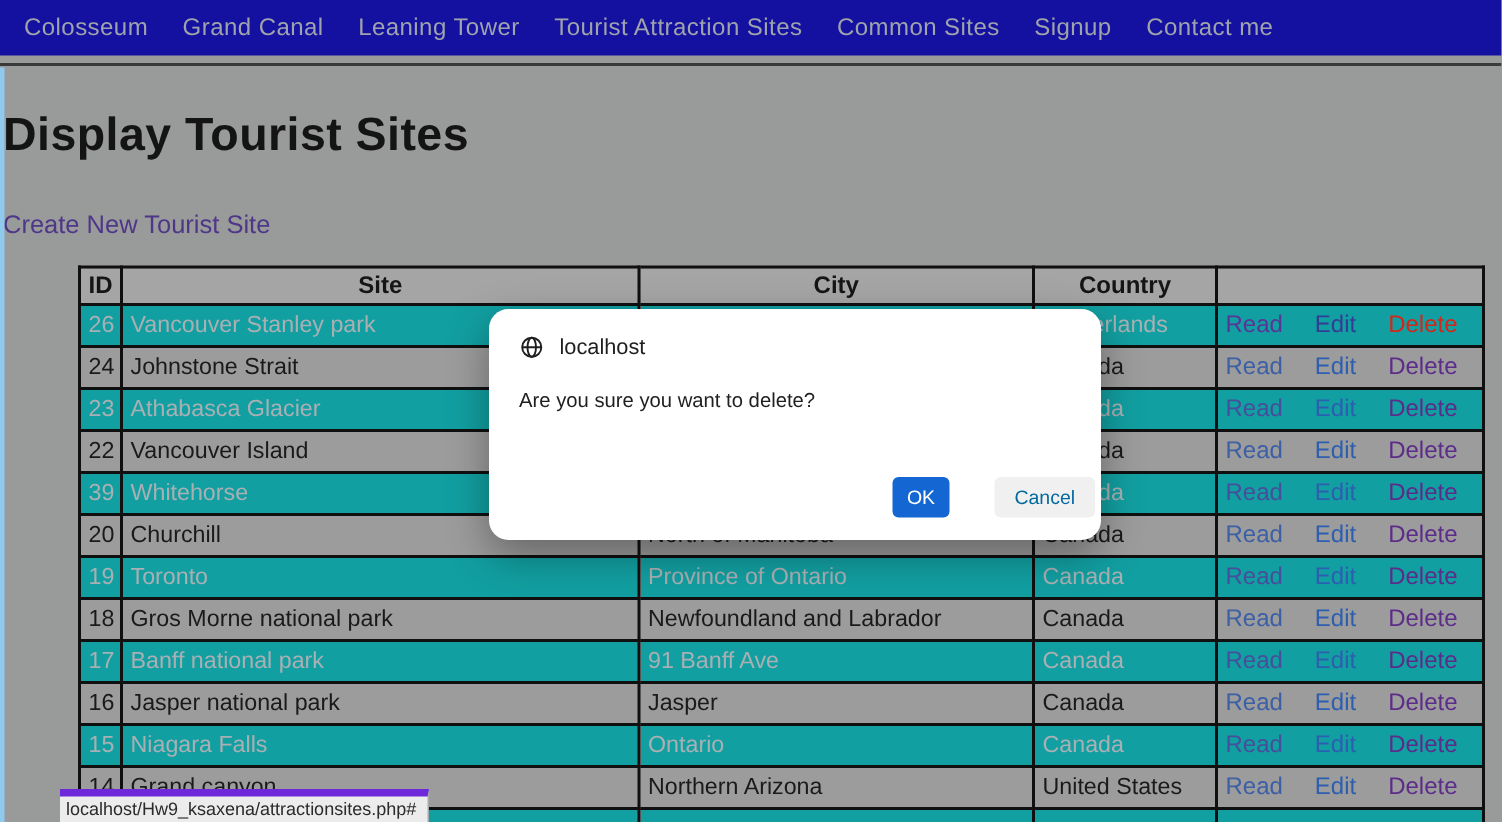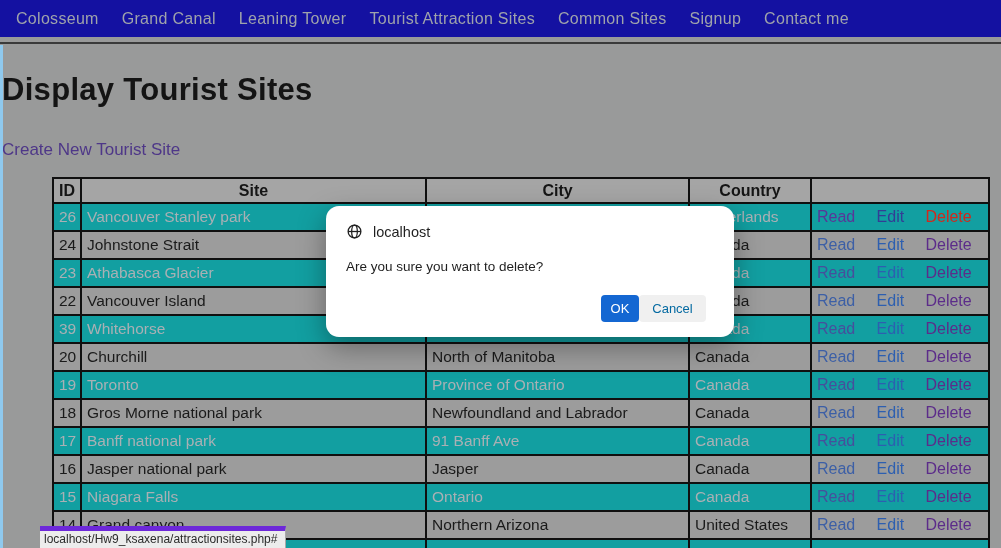--- a/index.html
+++ b/index.html
@@ -30,26 +30,26 @@
     font-size:16px;text-align:center;padding:0;}
   tr.gray td{background:#9c9c9c;color:#1a1a1a;}
   tr.teal td{background:#129fa1;color:#a9b0b4;}
   td.c-id{text-align:left;padding:0;}
   td.c-actions{padding-left:10px;margin-top:35px;}
   a.lnk{text-decoration:none;margin-right:17px;font-size:16px;}
   a.read{color:#3c5fa6;} tr.teal a.read{color:#474e9c;}
   a.edit{color:#2d5fb0;}
   a.delete{color:#5c2c8a;}
   
-  .dialog{position:absolute;left:326px;top:206px;width:408px;height:131px;background:#ffffff;
+  .dialog{position:absolute;left:326px;top:206px;width:408px;height:154px;background:#ffffff;
     border-radius:13px;box-shadow:0 10px 28px rgba(0,0,0,.35);z-index:20;}
   .dlg-head{display:flex;align-items:center;gap:10px;padding:17px 20px 0 20px;}
   .dlg-origin{font-size:14.5px;color:#1f1f1f;}
   .dlg-msg{padding:19px 20px 0 20px;font-size:13.5px;color:#1f1f1f;}
-  .dlg-buttons{position:absolute;right:28px;bottom:15px;display:flex;gap:0;}
+  .dlg-buttons{position:absolute;right:4px;bottom:15px;display:flex;gap:30px;}
   .btn{height:27px;border:none;border-radius:4px;font-size:13px;cursor:pointer;
     font-family:"Liberation Sans",sans-serif;}
   .btn-ok{width:38px;background:#1467d2;color:#ffffff;}
   .btn-cancel{width:67px;background:#f0f0f0;color:#0369a1;}
   
   .status-bar{position:absolute;left:0;bottom:0;height:17px;background:#ececec;color:#2b2b2b;
     font-size:12px;line-height:17px;padding:0 8px 0 4px;border-top:5px solid #6d28d9;
     border-right:1px solid #a9a9a9;z-index:30;white-space:nowrap;margin-left:40px;}
 </style>
 </head>

